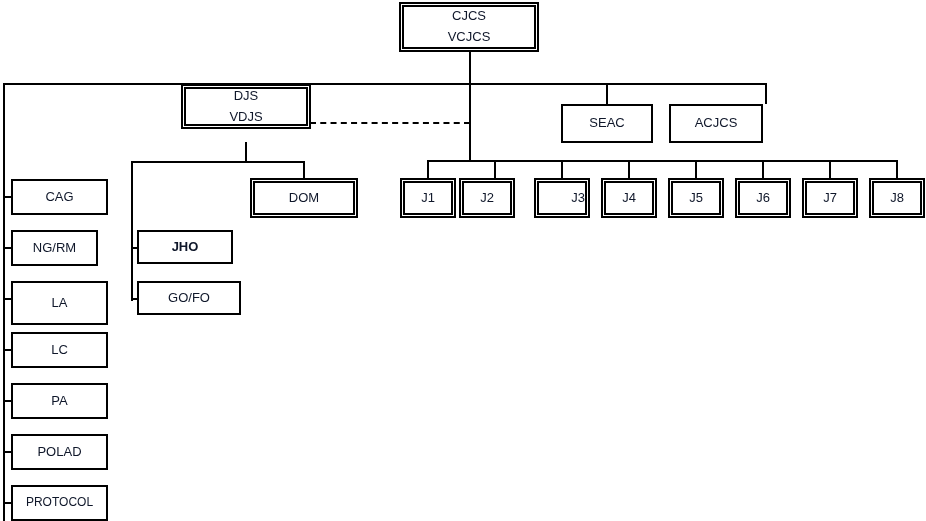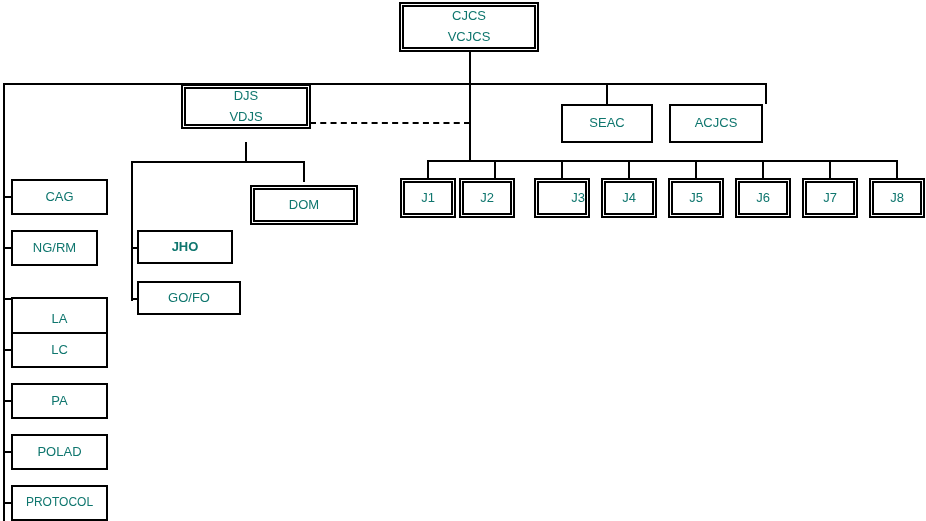--- a/index.html
+++ b/index.html
@@ -21,21 +21,21 @@
   
   .box {
     position: absolute;
     box-sizing: border-box;
     background: #ffffff;
     border: 2px solid #000000;
     display: flex;
     flex-direction: column;
     align-items: center;
     justify-content: center;
-    color: #0f766e;
+    color: #0f172a;
     font-size: 13px;
     line-height: 1.45;
     text-align: center;
     white-space: nowrap;
     z-index: 3;
   }
   
   .box.dbl {
     box-shadow: 0 0 0 1px #ffffff, 0 0 0 3px #000000;
   }
@@ -117,21 +117,21 @@
   </div>
 
   <div class="box" style="left:561px; top:104px; width:92px; height:39px;">
     <span class="ln">SEAC</span>
   </div>
 
   <div class="box" style="left:669px; top:104px; width:94px; height:39px;">
     <span class="ln">ACJCS</span>
   </div>
 
-  <div class="box dbl" style="left:253px; top:188px; width:102px; height:34px;">
+  <div class="box dbl" style="left:253px; top:181px; width:102px; height:34px;">
     <span class="ln">DOM</span>
   </div>
 
   <div class="box" style="left:137px; top:230px; width:96px; height:34px;font-weight:bold;">
     <span class="ln">JHO</span>
   </div>
 
   <div class="box" style="left:137px; top:281px; width:104px; height:34px;">
     <span class="ln">GO/FO</span>
   </div>
@@ -160,21 +160,21 @@
   <div class="box dbl" style="left:872px; top:181px; width:50px; height:34px;">
     <span class="ln">J8</span>
   </div>
 
   <div class="box" style="left:11px; top:179px; width:97px; height:36px;">
     <span class="ln">CAG</span>
   </div>
   <div class="box" style="left:11px; top:230px; width:87px; height:36px;">
     <span class="ln">NG/RM</span>
   </div>
-  <div class="box" style="left:11px; top:281px; width:97px; height:44px;margin-top:16px;">
+  <div class="box" style="left:11px; top:281px; width:97px; height:44px;">
     <span class="ln">LA</span>
   </div>
   <div class="box" style="left:11px; top:332px; width:97px; height:36px;">
     <span class="ln">LC</span>
   </div>
   <div class="box" style="left:11px; top:383px; width:97px; height:36px;">
     <span class="ln">PA</span>
   </div>
   <div class="box" style="left:11px; top:434px; width:97px; height:36px;">
     <span class="ln">POLAD</span>

